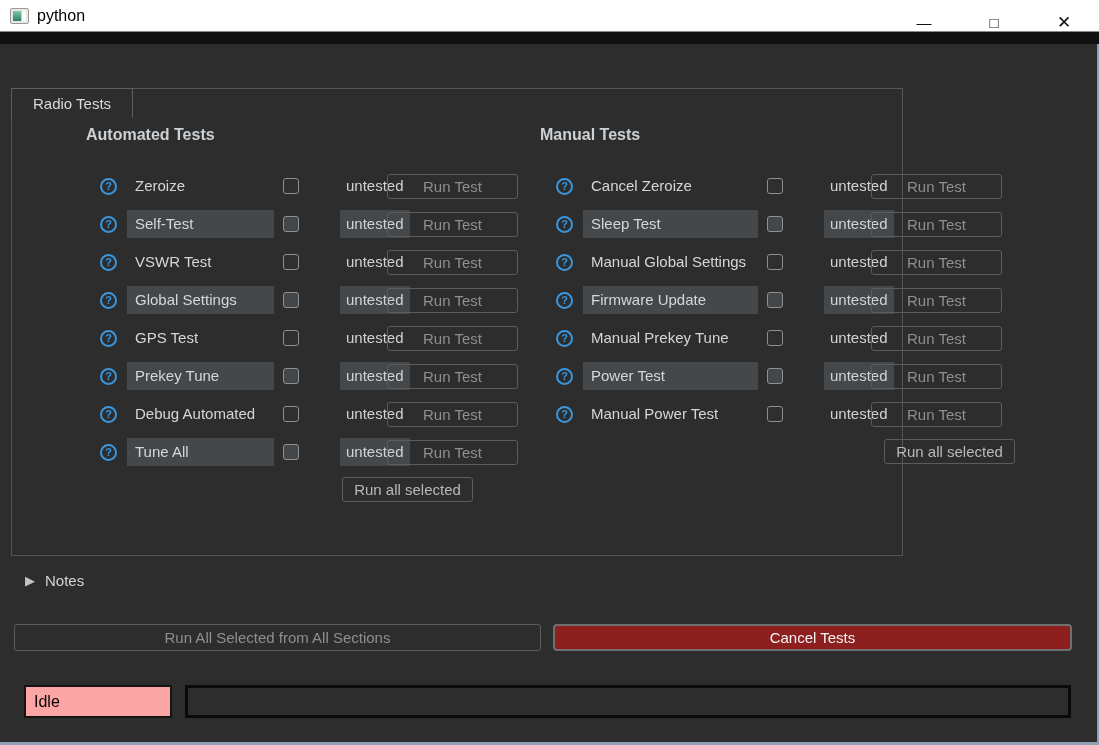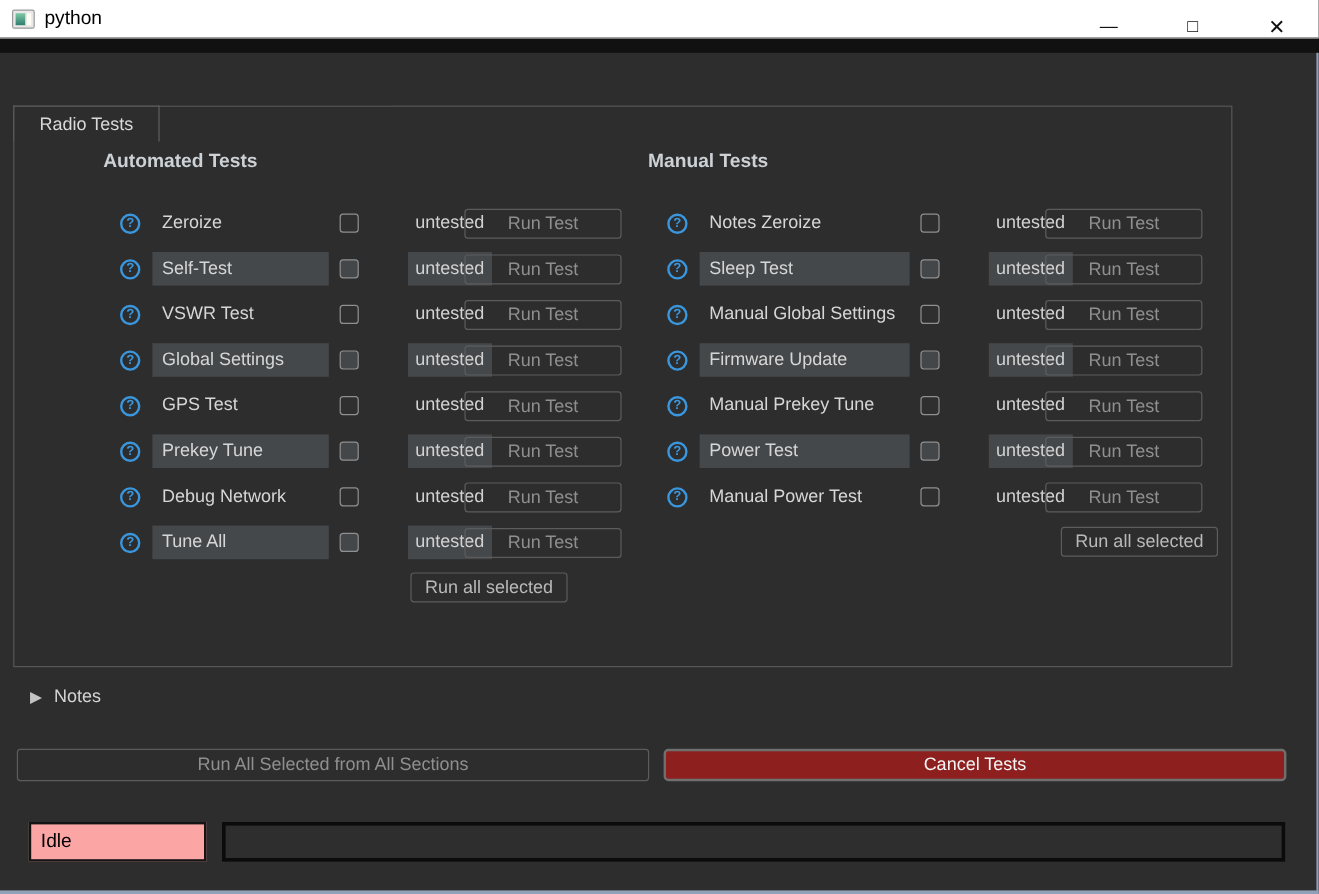--- a/index.html
+++ b/index.html
@@ -28,21 +28,21 @@
     background:#2d2d2d; border-right:2px solid #90a0b7; border-bottom:3px solid #90a0b7; }
 
   
   .tabbar { position:absolute; left:11px; top:14px; display:flex;margin-top:30px; }
   .tab { height:30px; line-height:29px; padding:0 21px; font-size:15px; color:#cfcfcf;
     background:#1e1e1e; position:relative; }
   .tab.selected { background:#2d2d2d; border:1px solid #5f5f5f; border-bottom:none;
     z-index:2; color:#d9d9d9; }
 
   
-  .panel { position:absolute; left:11px; top:44px; width:1016px; height:468px;
+  .panel { position:absolute; left:11px; top:44px; width:892px; height:468px;
     border:1px solid #565656; background:#2d2d2d; }
 
   .tests-col { position:absolute; top:0; }
   .tests-col.auto { left:74px; }
   .tests-col.manual { left:528px; }
   .sec-title { margin-top:36px; font-size:16px; font-weight:bold; color:#ccd1d5;
     height:20px; line-height:20px; }
   .rows { margin-top:22px; width:fit-content; }
   .auto .rows { margin-left:14px; }
   .manual .rows { margin-left:16px; }
@@ -166,21 +166,21 @@
               <span class="qicon">?</span>
               <span class="tname">Prekey Tune</span>
               <span class="cb"></span>
               <span class="statuswrap">
                 <span class="status">untested</span>
               </span>
               <button class="btn runtest">Run Test</button>
             </div>
             <div class="test-row">
               <span class="qicon">?</span>
-              <span class="tname">Debug Network</span>
+              <span class="tname">Debug Automated</span>
               <span class="cb"></span>
               <span class="statuswrap">
                 <span class="status">untested</span>
               </span>
               <button class="btn runtest">Run Test</button>
             </div>
             <div class="test-row hl">
               <span class="qicon">?</span>
               <span class="tname">Tune All</span>
               <span class="cb"></span>
@@ -192,21 +192,21 @@
           </div>
         <div class="runall-wrap">
           <button class="btn runall">Run all selected</button>
         </div>
       </div>
       <div class="tests-col manual">
         <div class="sec-title">Manual Tests</div>
         <div class="rows">
             <div class="test-row">
               <span class="qicon">?</span>
-              <span class="tname">Notes Zeroize</span>
+              <span class="tname">Cancel Zeroize</span>
               <span class="cb"></span>
               <span class="statuswrap">
                 <span class="status">untested</span>
               </span>
               <button class="btn runtest">Run Test</button>
             </div>
             <div class="test-row hl">
               <span class="qicon">?</span>
               <span class="tname">Sleep Test</span>
               <span class="cb"></span>

